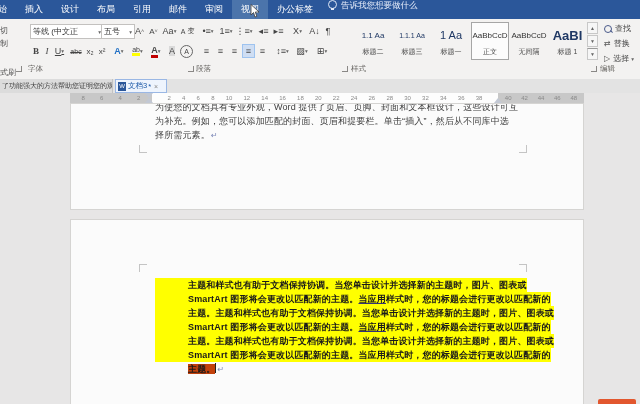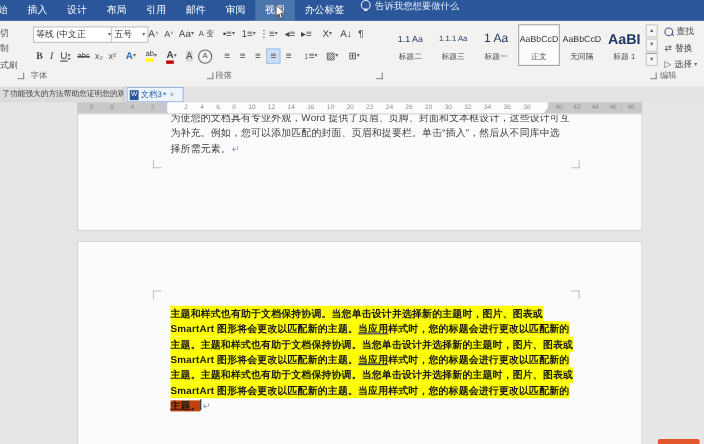--- a/index.html
+++ b/index.html
@@ -69,21 +69,21 @@
   #ruler .white{position:absolute;left:82px;top:0;width:346px;height:10px;background:#fdfdfd;}
   .rnums{position:absolute;top:0;height:10px;display:flex;align-items:center;justify-content:space-around;font-size:6px;color:#8a8a8a;}
   .tri-down{position:absolute;width:0;height:0;border-left:4px solid transparent;border-right:4px solid transparent;border-top:5px solid #c2c8d4;}
   .tri-up{position:absolute;width:0;height:0;border-left:4px solid transparent;border-right:4px solid transparent;border-bottom:5px solid #c2c8d4;}
   
   .page{position:absolute;left:70px;width:514px;background:#fbfbfb;border:1px solid #d5d4d2;box-sizing:border-box;overflow:hidden;}
   #page1{top:103px;height:107px;}
   #page2{top:219px;height:186px;}
   .textblock{position:absolute;left:84px;}
   .tline{white-space:nowrap;width:fit-content;font-size:9px;line-height:14px;letter-spacing:0.15px;color:#404040;}
-  #page2 .tline{font-weight:600;color:#1a1a1a;}
+  #page2 .tline{font-weight:600;color:#1a1a1a;padding-left:33px;}
   .tline.hl{background:#ffff00;}
   .hlspan{background:#c2410c;}
   .gunder{text-decoration:underline;text-decoration-color:#33337a;}
   .pmark{color:#7d88b8;font-size:8px;font-weight:normal;margin-left:1px;}
   .caret{display:inline-block;width:1px;height:10px;background:#222;vertical-align:-1px;}
   .cmark{position:absolute;width:7px;height:7px;}
   .cm-lb{border-left:1px solid #c4c4c4;border-bottom:1px solid #c4c4c4;}
   .cm-rb{border-right:1px solid #c4c4c4;border-bottom:1px solid #c4c4c4;}
   .cm-lt{border-left:1px solid #c4c4c4;border-top:1px solid #c4c4c4;}
   .cm-rt{border-right:1px solid #c4c4c4;border-top:1px solid #c4c4c4;}
@@ -112,21 +112,21 @@
 <div id="cursor1">
   <svg width="10" height="14" viewBox="0 0 10 14">
       <path d="M1 0.5 L1 11 L3.5 8.5 L5 13 L6.8 12.3 L5.3 8 L9 8 Z" fill="#ffffff" stroke="#3a3a3a" stroke-width="0.8"></path>
     </svg>
 </div>
 
 <div id="ribbon">
 
   <div class="clipfrag" style="top:6px;">切</div>
   <div class="clipfrag" style="top:19px;">制</div>
-  <div class="clipfrag" style="top:35px;">式刷</div>
+  <div class="clipfrag" style="top:48px;">式刷</div>
   <div class="launch" style="left:16px;top:47px;"></div>
   <div class="vsep" style="left:27px;"></div>
 
   <div class="combo" style="left:30px;top:5px;width:68px;">
     <span>等线 (中文正</span>
       <span class="dd">▾</span>
   </div>
   <div class="combo" style="left:101px;top:5px;width:28px;">
     <span>五号</span>
       <span class="dd">▾</span>
@@ -272,20 +272,21 @@
     <div class="stypre pre-body">AaBbCcD</div>
     <div class="styname">无间隔</div>
   </div>
   <div class="stycard" style="left:549px;width:37px;">
     <div class="stypre pre-big">AaBI</div>
     <div class="styname">标题 1</div>
   </div>
   <div class="scrbtn" style="top:3px;">▲</div>
   <div class="scrbtn" style="top:16px;">▼</div>
   <div class="scrbtn" style="top:29px;border-top:1px solid #999;">▼</div>
+  <div class="grplabel" style="left:351px;width:245px;">样式</div>
   <div class="launch" style="left:591px;top:47px;"></div>
   <div class="vsep" style="left:600px;"></div>
 
   <div class="editrow" style="top:4px;">
     <span class="findring"></span>
     <span>查找</span>
   </div>
   <div class="editrow" style="top:19px;">
     <span class="edicon">⇄</span>
     <span>替换</span>

